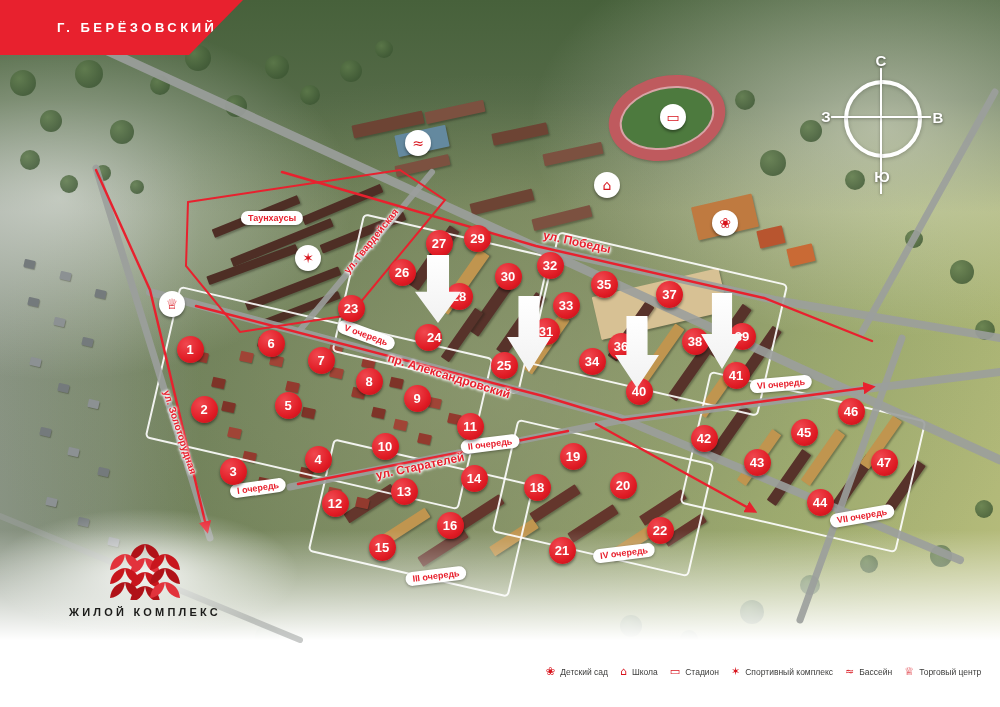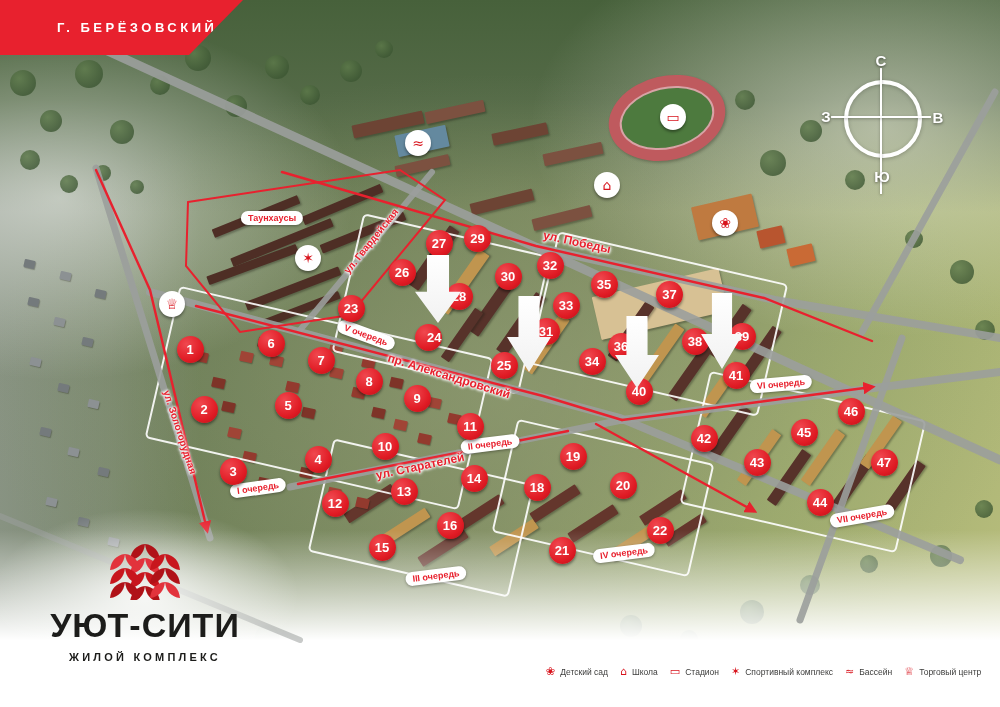--- a/index.html
+++ b/index.html
@@ -362,21 +362,20 @@
           <path d="M0,0 C-9,1 -14,7 -15,16 C-6,15 -1,9 0,0 Z" transform="translate(19,44) scale(1,1)" fill="#b01218"></path>
           <path d="M0,0 C-9,1 -14,7 -15,16 C-6,15 -1,9 0,0 Z" transform="translate(19,44) scale(-1,1)" fill="#b01218"></path>
           <path d="M0,0 C-9,1 -14,7 -15,16 C-6,15 -1,9 0,0 Z" transform="translate(59,16) scale(1,1)" fill="#c8161d"></path>
           <path d="M0,0 C-9,1 -14,7 -15,16 C-6,15 -1,9 0,0 Z" transform="translate(59,16) scale(-1,1)" fill="#c8161d"></path>
           <path d="M0,0 C-9,1 -14,7 -15,16 C-6,15 -1,9 0,0 Z" transform="translate(59,30) scale(1,1)" fill="#b01218"></path>
           <path d="M0,0 C-9,1 -14,7 -15,16 C-6,15 -1,9 0,0 Z" transform="translate(59,30) scale(-1,1)" fill="#b01218"></path>
           <path d="M0,0 C-9,1 -14,7 -15,16 C-6,15 -1,9 0,0 Z" transform="translate(59,44) scale(1,1)" fill="#e2333c"></path>
           <path d="M0,0 C-9,1 -14,7 -15,16 C-6,15 -1,9 0,0 Z" transform="translate(59,44) scale(-1,1)" fill="#e2333c"></path>
         </g>
     </svg>
-    <div class="title">УЮТ-СИТИ</div>
     <div class="sub">ЖИЛОЙ КОМПЛЕКС</div>
   </div>
 
   <div class="bottombar">
     <div class="legend" id="legend">
         <div class="item">
           <i>❀</i>
           <span>Детский сад</span>
         </div>
         <div class="item">

